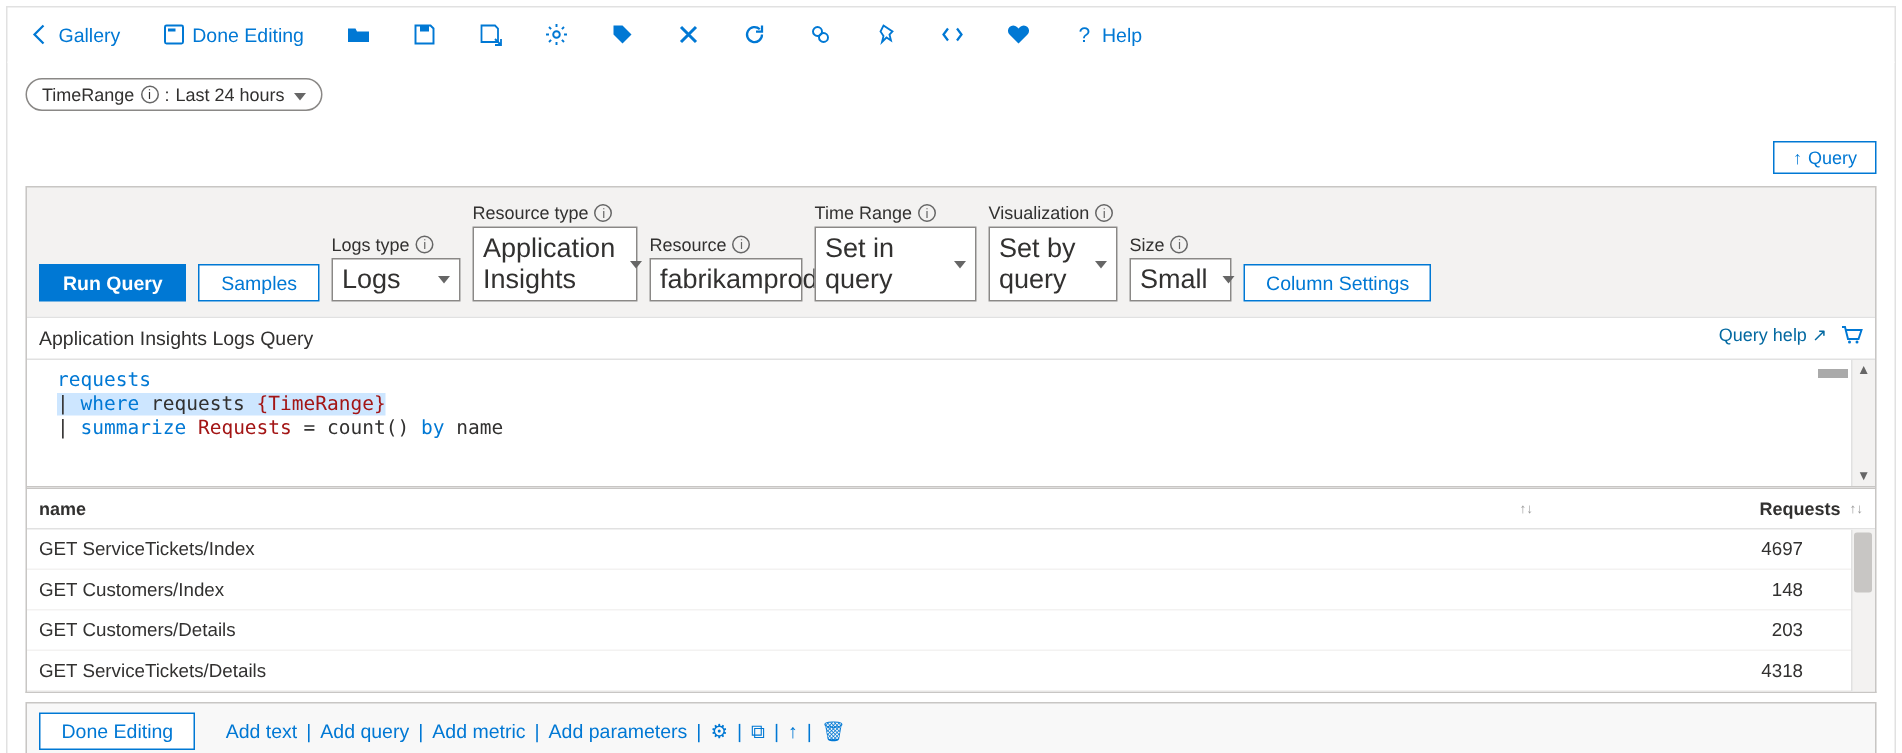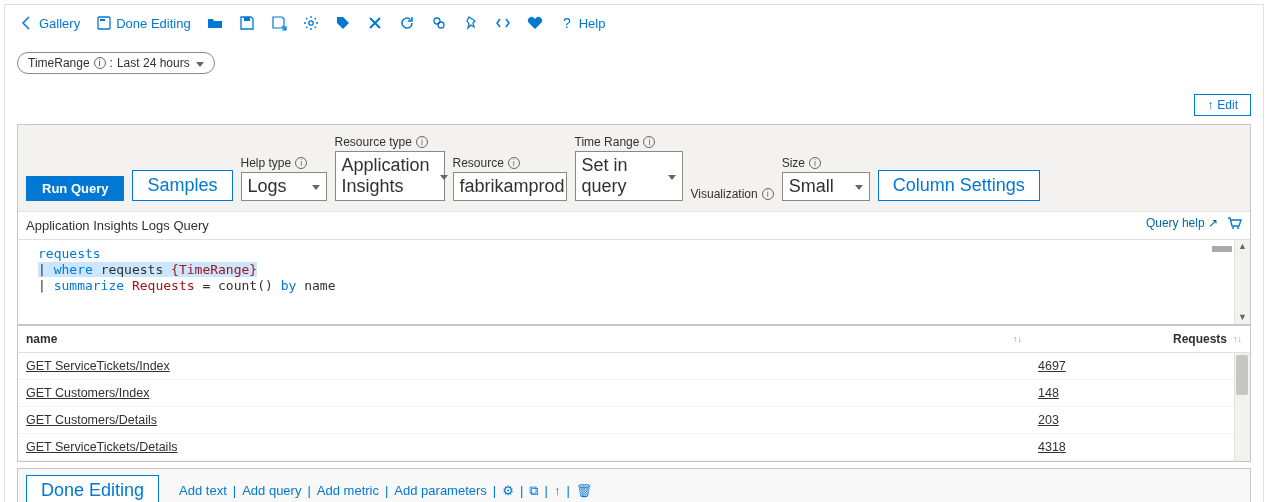--- a/index.html
+++ b/index.html
@@ -1,30 +1,30 @@
 <!DOCTYPE html>
 <html><head>
 <meta charset="utf-8">
 <style>
   * { box-sizing: border-box; }
   body { margin:0; font-family:"Segoe UI", Arial, sans-serif; font-size:13px; color:#323130; background:#fff; }
   .shell { border:1px solid #e1e1e1; margin:4px; padding:0; }
-  .toolbar { display:flex; align-items:flex-start; padding:6px 8px; gap:4px; border-bottom:1px solid #fff;}
+  .toolbar { display:flex; align-items:flex-start; padding:6px 8px; gap:16px; border-bottom:1px solid #fff;}
   .tb-item { display:flex; align-items:center; gap:4px; padding:4px 6px; color:#0078d4; cursor:pointer;}
   .tb-icon { width:16px; height:16px; display:flex; align-items:center; justify-content:center; color:#0078d4; }
   .tb-icon svg { width:16px; height:16px; }
   .param-row { padding:10px 12px 20px; }
   .pill { display:inline-flex; align-items:center; border:1px solid #8a8886; border-radius:12px; padding:3px 10px; font-size:12px; gap:4px; cursor:pointer;}
   .pill .info { width:12px;height:12px;border:1px solid #666;border-radius:50%;font-size:9px;line-height:10px;text-align:center; display:inline-block;}
   .edit-row { display:flex; justify-content:flex-end; padding:0 12px 8px;}
   .btn-outline { border:1px solid #0078d4; color:#0078d4; background:#fff; padding:3px 12px; font-size:12px; cursor:pointer;}
   .query-panel { border:1px solid #c8c6c4; margin:0 12px; background:#f3f2f1; }
   .qp-controls { display:flex; align-items:flex-end; padding:10px 8px 10px; gap:8px; flex-wrap:wrap;}
   .btn-primary { background:#0078d4; color:#fff; border:none; padding:5px 16px; font-weight:600; font-size:13px; cursor:pointer;}
-  .btn-secondary { background:#fff; color:#0078d4; border:1px solid #0078d4; padding:4px 14px; font-size:18px; cursor:pointer;}
+  .btn-secondary { background:#fff; color:#0078d4; border:1px solid #0078d4; padding:4px 14px; font-size:13px; cursor:pointer;}
   .ctrl-col { display:flex; flex-direction:column; gap:2px;}
   .ctrl-label { font-size:12px; color:#323130; display:flex; align-items:center; gap:4px;}
   .info-dot { width:12px;height:12px;border:1px solid #666;border-radius:50%;font-size:9px;line-height:10px;text-align:center;display:inline-block;color:#666;}
   .dropdown { background:#fff; border:1px solid #8a8886; padding:3px 6px; font-size:18px; display:flex; align-items:center; justify-content:space-between; gap:8px; cursor:pointer; min-height:22px;}
   .dropdown .chev { font-size:10px; color:#666;}
   .qp-title-row { display:flex; justify-content:space-between; align-items:center; padding:0 8px 6px; background:#fff; border-top:1px solid #e1e1e1;}
   .qp-title { font-size:13px; padding-top:6px;}
   .qp-help { color:#0369a1; font-size:12px; display:flex; align-items:center; gap:8px; cursor:pointer;}
   .editor-wrap { position:relative; background:#fff; border-top:1px solid #e1e1e1; border-bottom:1px solid #c8c6c4;}
   .editor { background:#fff; padding:6px 8px 30px 20px; font-family:Consolas,monospace; font-size:13px; line-height:16px; min-height:72px; position:relative;}
@@ -37,30 +37,30 @@
   .editor-scroll { position:absolute; right:0; top:0; bottom:0; width:16px; background:#f3f2f1; border-left:1px solid #e1e1e1; display:flex; flex-direction:column; align-items:center; justify-content:space-between; padding:2px 0;}
   .arrow { font-size:9px; color:#666; cursor:pointer; line-height:1;}
   .minimap { position:absolute; right:18px; top:6px; width:20px; height:6px; background:#555; opacity:.5;}
   .results { margin:0 12px; border:1px solid #c8c6c4; border-top:none; position:relative;}
   .res-head { display:flex; border-bottom:1px solid #e1e1e1; background:#fff;}
   .col-name { flex:1; padding:6px 8px; font-weight:600; font-size:12px; display:flex; align-items:center; justify-content:space-between;}
   .col-req  { width:220px; padding:6px 8px; font-weight:600; font-size:12px; text-align:right; display:flex; align-items:center; justify-content:flex-end; gap:6px;}
   .sort-ic { font-size:9px; color:#999;}
   .res-body { max-height:140px; overflow:hidden; position:relative;}
   .row { display:flex; border-bottom:1px solid #f3f2f1; font-size:12.5px;}
-  .row .c1 { flex:1; padding:6px 8px;text-decoration:underline;}
-  .row .c2 { width:220px; padding:6px 8px; padding-right:48px;text-decoration:underline;}
+  .row .c1 { flex:1; padding:6px 8px;}
+  .row .c2 { width:220px; padding:6px 8px; text-align:right; padding-right:48px;}
   .res-scroll { position:absolute; right:0; top:0; bottom:0; width:16px; background:#f3f2f1; border-left:1px solid #e1e1e1;}
   .res-thumb { position:absolute; right:2px; top:2px; width:12px; height:40px; background:#c8c6c4; border-radius:2px;}
   .footer { margin:6px 12px 10px; display:flex; align-items:center; gap:6px; border:1px solid #c8c6c4; padding:6px 8px; background:#f8f8f8;}
   .footer .sep { color:#0078d4; }
   .footer a { color:#0078d4; text-decoration:none; cursor:pointer; font-size:13px;}
   .footer .ico { color:#0078d4; font-size:13px; cursor:pointer;}
   .chev-down::after{content:"";display:inline-block;border-left:4px solid transparent;border-right:4px solid transparent;border-top:5px solid #666;margin-left:2px;}
-  .w80{width:86px}.w120{width:110px}.w130{width:114px}.w70{width:88px}
+  .w80{width:86px}.w120{width:110px}.w130{width:102px}.w70{width:68px}
 </style>
 </head>
 <body>
 <div class="shell">
 
   <div class="toolbar">
     <div class="tb-item">
       <span class="tb-icon">
           <svg viewBox="0 0 16 16">
             <path d="M10 2 4 8l6 6" stroke="#0078d4" stroke-width="1.5" fill="none"></path>
@@ -174,32 +174,32 @@
       <span>TimeRange</span>
       <span class="info">i</span>
       <span>:</span>
       <span>Last 24 hours</span>
       <span class="chev-down"></span>
     </div>
   </div>
 
   <div class="edit-row">
     <button class="btn-outline">
-      <span style="margin-right:4px;">↑</span><span>Edit</span>
+      <span style="margin-right:4px;">↑</span><span>Query</span>
     </button>
   </div>
 
   <div class="query-panel">
     <div class="qp-controls">
       <button class="btn-primary">Run Query</button>
       <button class="btn-secondary">Samples</button>
 
       <div class="ctrl-col">
         <div class="ctrl-label">
-            <span>Help type</span>
+            <span>Logs type</span>
             <span class="info-dot">i</span>
           </div>
         <div class="dropdown w80">
             <span>Logs</span>
             <span class="chev chev-down"></span>
           </div>
       </div>
       <div class="ctrl-col">
         <div class="ctrl-label">
             <span>Resource type</span>
@@ -227,20 +227,24 @@
           </div>
         <div class="dropdown" style="width:108px">
             <span>Set in query</span>
             <span class="chev chev-down"></span>
           </div>
       </div>
       <div class="ctrl-col">
         <div class="ctrl-label">
             <span>Visualization</span>
             <span class="info-dot">i</span>
+          </div>
+        <div class="dropdown w80">
+            <span>Set by query</span>
+            <span class="chev chev-down"></span>
           </div>
       </div>
       <div class="ctrl-col">
         <div class="ctrl-label">
             <span>Size</span>
             <span class="info-dot">i</span>
           </div>
         <div class="dropdown w70">
             <span>Small</span>
             <span class="chev chev-down"></span>

